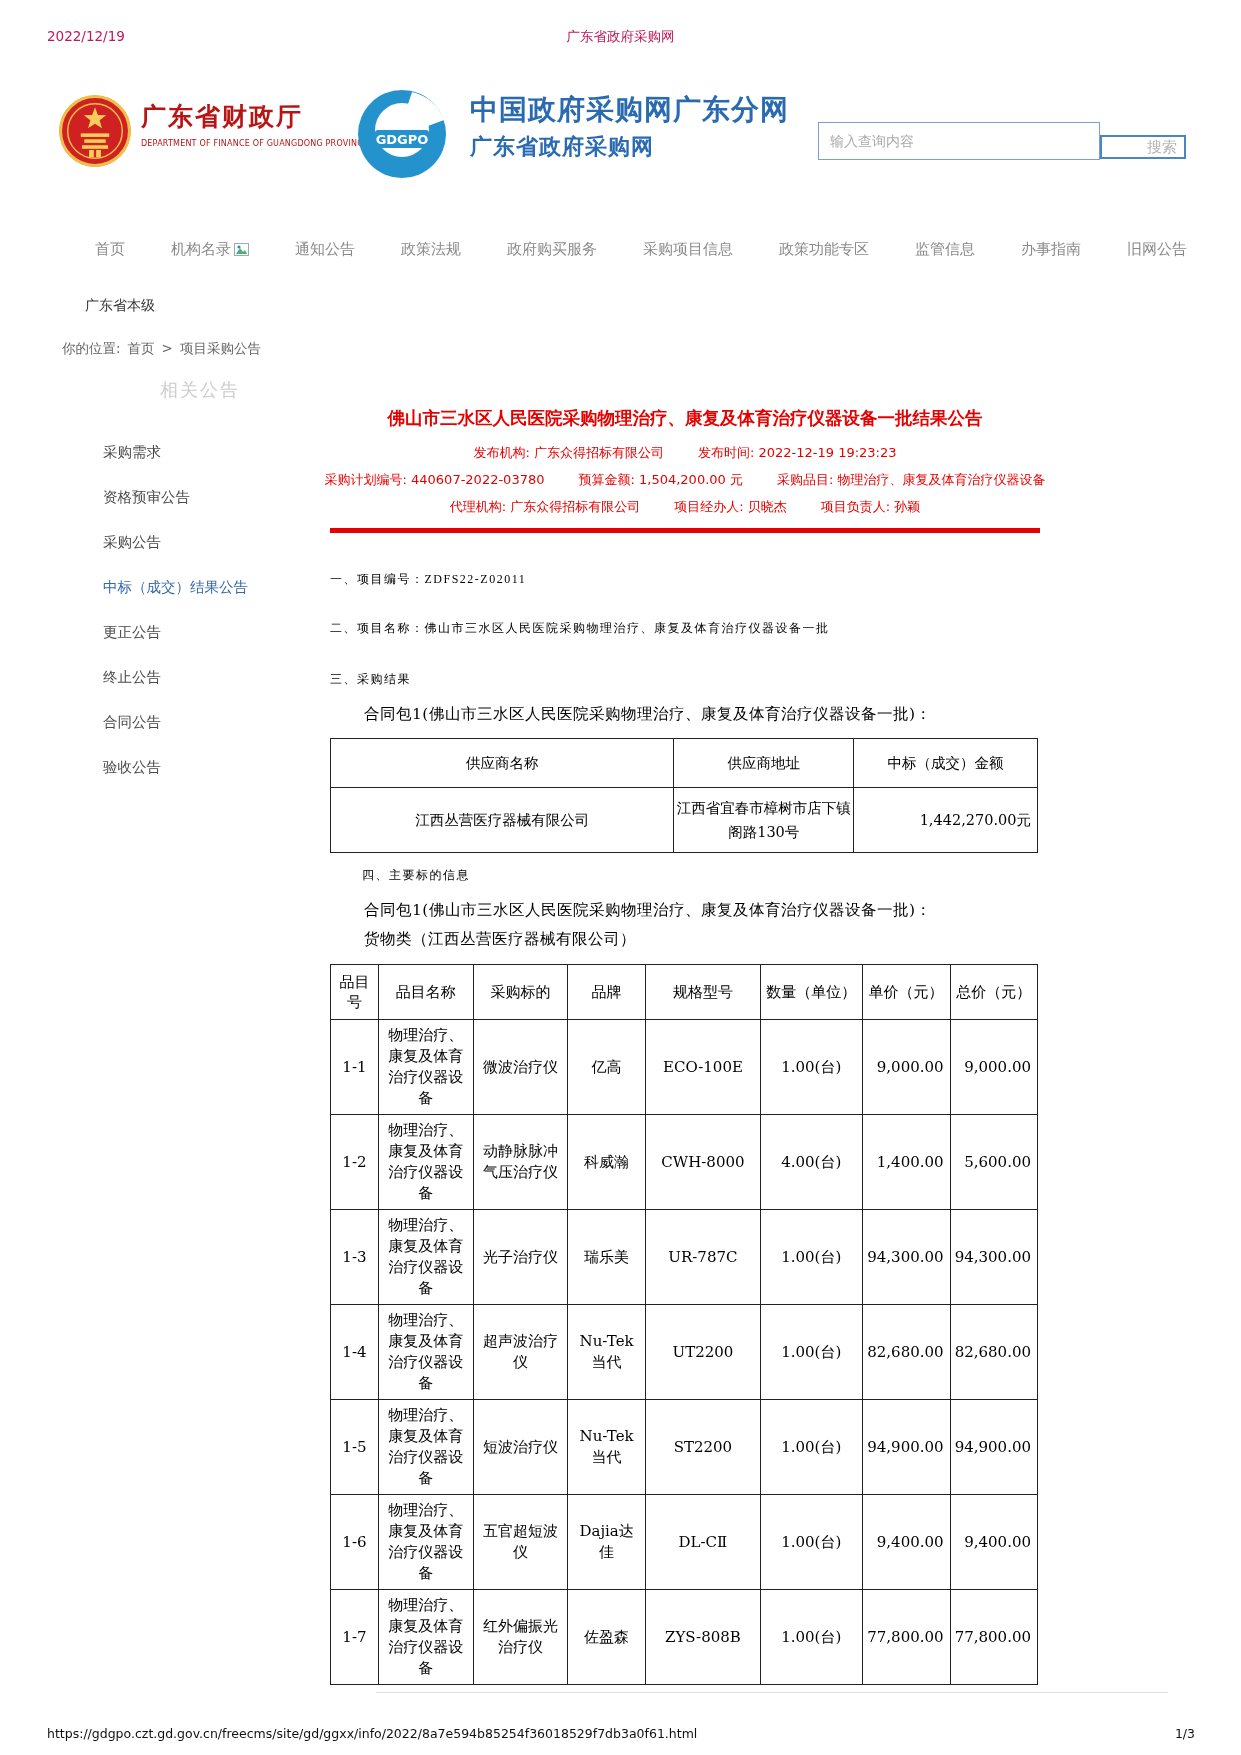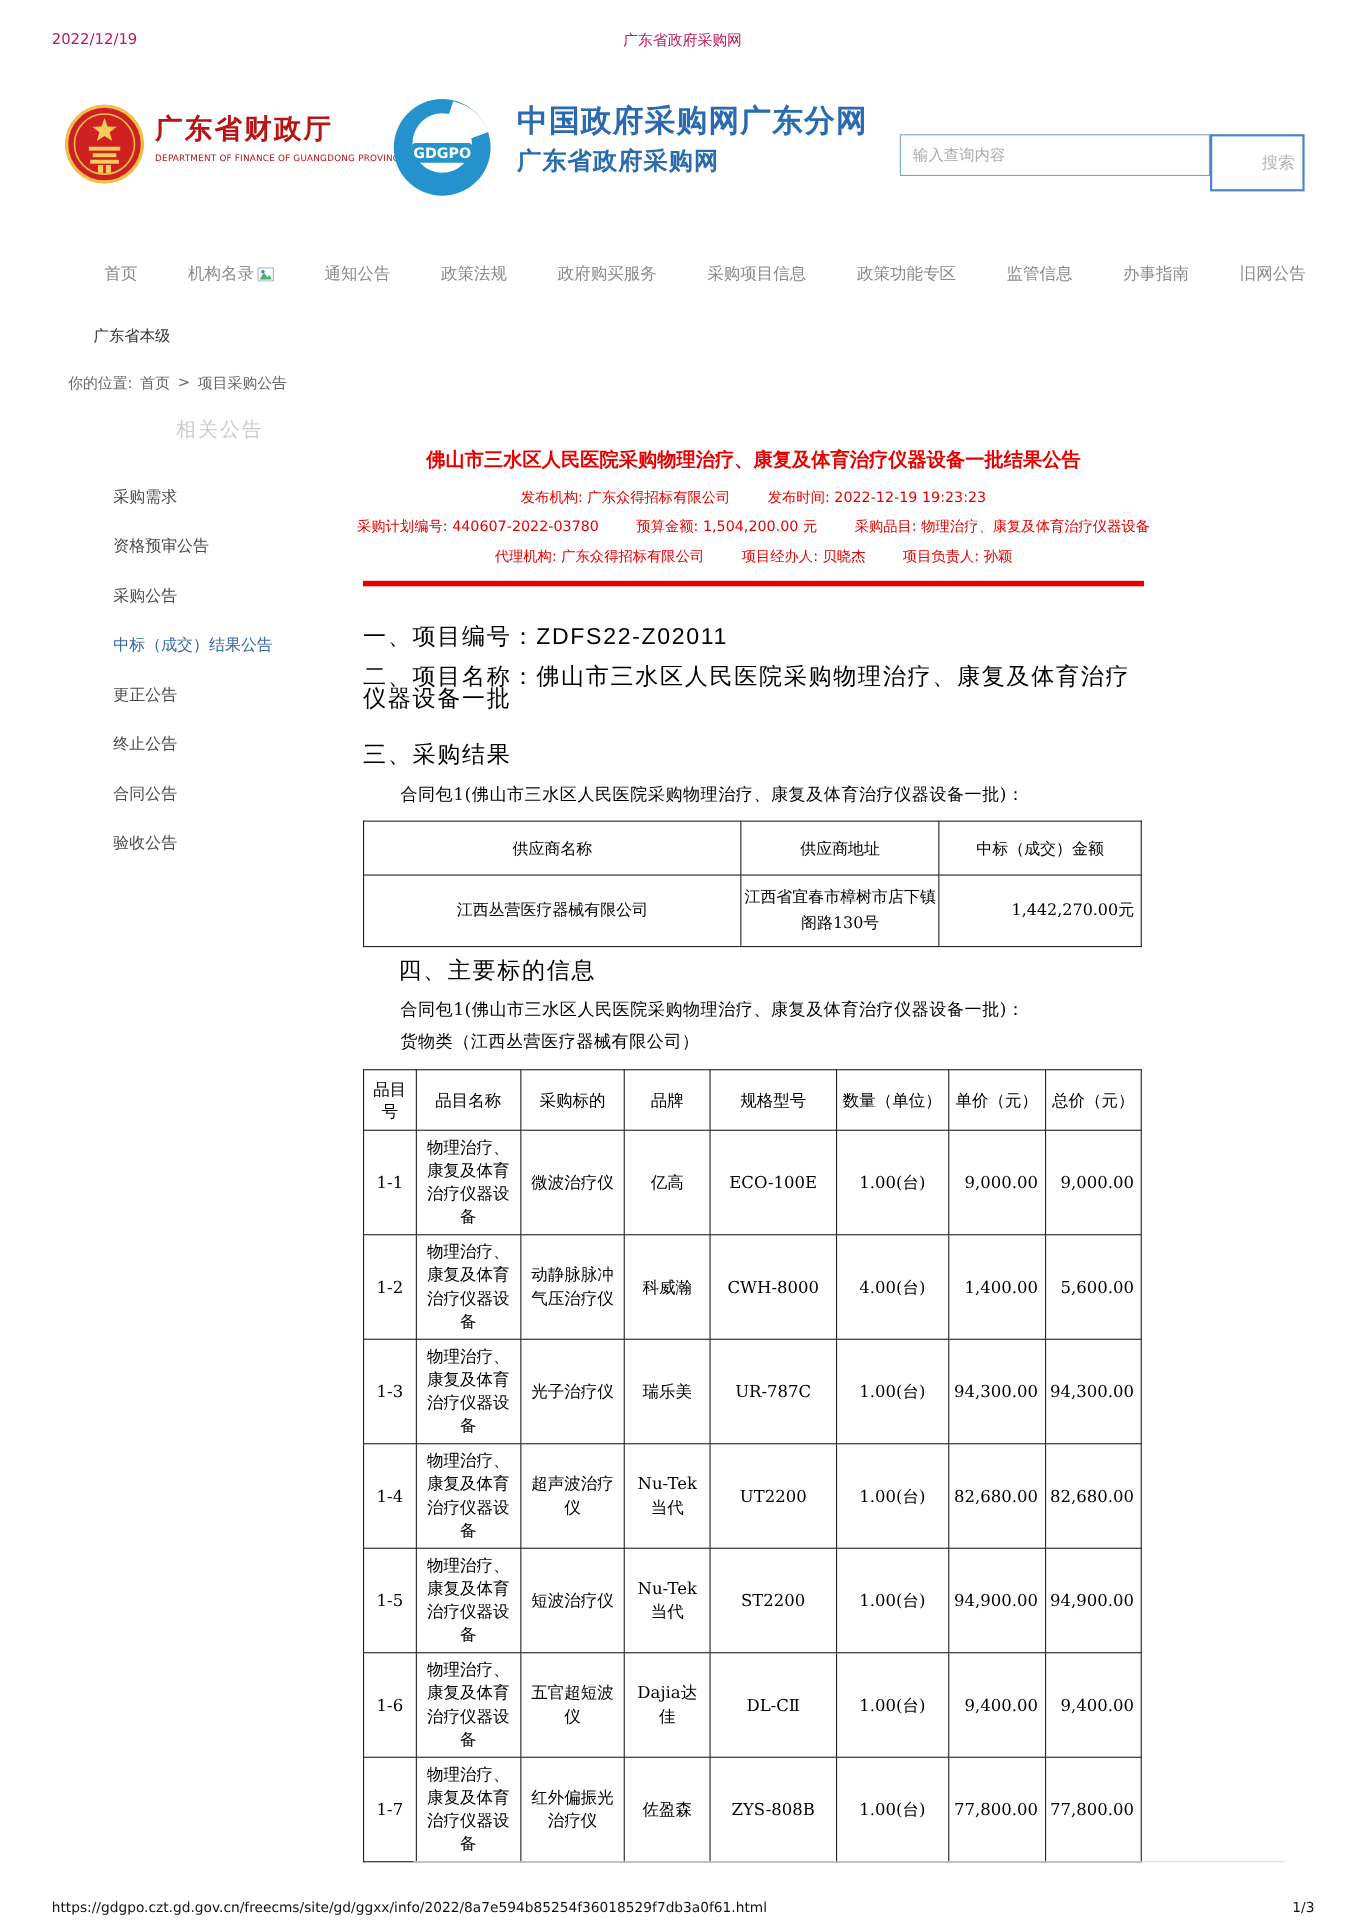--- a/index.html
+++ b/index.html
@@ -20,21 +20,21 @@
   .dof{position:absolute;left:141px;top:12px;}
   .dof-name{font-size:25px;font-weight:bold;color:#b81414;letter-spacing:2px;line-height:34px;}
   .dof-sub{font-size:8px;color:#b81414;margin-top:5px;letter-spacing:0.2px;}
   .gdgpo{position:absolute;left:356px;top:0;}
   .titles{position:absolute;left:470px;top:6px;}
   .t-main{font-size:28px;font-weight:bold;color:#2a6ab0;letter-spacing:1px;line-height:32px;}
   .t-sub{font-size:22px;font-weight:bold;color:#2a6ab0;margin-top:6px;letter-spacing:1px;}
   .search-input{position:absolute;left:818px;top:34px;width:282px;height:38px;box-sizing:border-box;
     border:1px solid #79a1cf;font-size:14px;padding:4px 11px;color:#333;outline:none;font-family:inherit;}
   .search-input::placeholder{color:#a9a9a9;}
-  .search-btn{position:absolute;left:1100px;top:34px;width:86px;height:52px;box-sizing:border-box;
+  .search-btn{position:absolute;left:1100px;top:47px;width:86px;height:24px;box-sizing:border-box;
     background:#fff;border:2px solid #4a86c6;color:#b5b5b5;font-size:15px;cursor:pointer;font-family:inherit;padding-left:44px;}
 
   
   .nav{position:absolute;top:240px;left:95px;display:flex;gap:46px;font-size:15px;color:#8a8a8a;align-items:center;}
   .nav-item{white-space:nowrap;cursor:pointer;}
   .broken-img{display:inline-block;vertical-align:-2px;margin-left:3px;}
 
   .region{position:absolute;top:297px;left:85px;font-size:14px;color:#333;cursor:pointer;}
   .breadcrumb{position:absolute;top:340px;left:62px;font-size:13.5px;color:#666;display:flex;gap:7px;}
   .breadcrumb .bc-link{cursor:pointer;}
@@ -46,23 +46,23 @@
   .sb-list{list-style:none;margin:42px 0 0 63px;padding:0;}
   .sb-item{margin-bottom:29px;font-size:14.5px;color:#4a4a4a;cursor:pointer;line-height:16px;}
   .sb-item.active{color:#3568a8;}
 
   .main{width:710px;flex:none;}
   .ann-title{margin:46px 0 0 0;text-align:center;font-size:17.5px;font-weight:bold;color:#e60000;}
   .meta{margin-top:14px;color:#e60000;font-size:13px;}
   .meta-line{display:flex;justify-content:center;gap:34px;margin-top:9px;white-space:nowrap;line-height:18px;}
   .red-rule{margin-top:12px;height:5px;background:#e60000;border:none;width:100%;}
 
-  .sec{font-family:Liberation Sans, sans-serif;font-size:21px;color:#000;letter-spacing:1.5px;line-height:20px;}
+  .sec{font-family:Liberation Serif, serif;font-size:12px;color:#000;letter-spacing:1.5px;line-height:20px;}
   .s1{margin-top:36px;}
-  .s2{margin-top:17px;}
+  .s2{margin-top:29px;}
   .s3{margin-top:31px;}
   .s4{margin-top:12px;margin-left:32px;}
   .indent{margin:16px 0 0 34px;font-family:"DejaVu Serif", serif;font-size:15.5px;letter-spacing:0.5px;line-height:19px;}
   .indent.tight{margin-top:10px;}
 
   table{border-collapse:collapse;font-family:"DejaVu Serif", serif;color:#000;}
   th,td{border:1px solid #222;font-weight:normal;}
   .t1{margin-top:14px;width:708px;font-size:14.5px;}
   .t1 th{height:46px;text-align:center;}
   .t1 td{height:60px;padding:2px;line-height:24px;}

